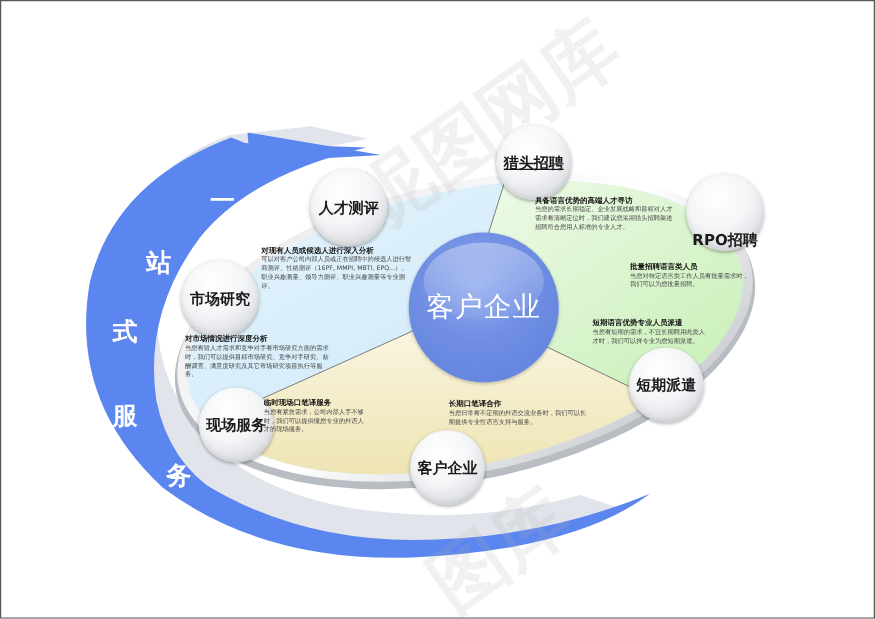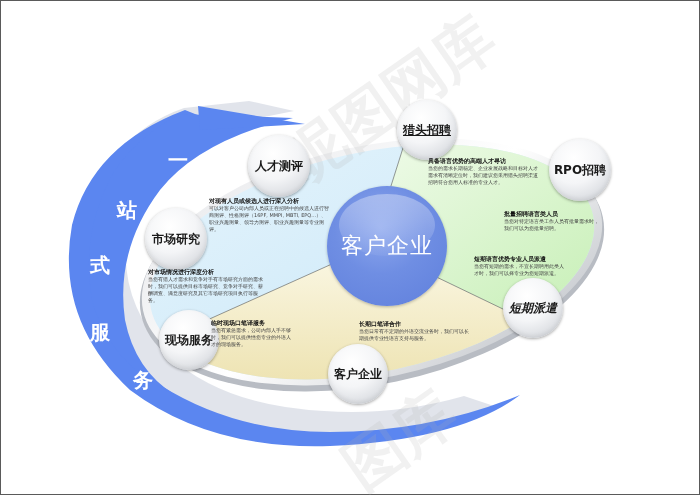--- a/index.html
+++ b/index.html
@@ -105,33 +105,33 @@
 <div class="center">
   <span>客户企业</span>
 </div>
 
 <div class="node" style="left:228px; top:135px; width:62px; height:62px;margin-left:20px;">
   <span>人才测评</span>
 </div>
 <div class="node" style="left:397px; top:100px; width:60px; height:60px;text-decoration:underline;">
   <span>猎头招聘</span>
 </div>
-<div class="node" style="left:549px; top:139px; width:62px; height:62px;">
+<div class="node" style="left:549px; top:139px; width:62px; height:62px;align-items:flex-end;">
   <span>RPO招聘</span>
 </div>
 <div class="node" style="left:145px; top:208px; width:62px; height:62px;text-align:center;">
   <span>市场研究</span>
 </div>
 <div class="node" style="left:159px; top:310px; width:60px; height:60px;">
   <span>现场服务</span>
 </div>
 <div class="node" style="left:328px; top:344px; width:60px; height:60px;">
   <span>客户企业</span>
 </div>
-<div class="node" style="left:503px; top:278px; width:60px; height:60px;font-style:italic;">
+<div class="node" style="left:503px; top:278px; width:60px; height:60px;">
   <span>短期派遣</span>
 </div>
 
 <div class="desc" style="left:209px; top:197px; width:120px;">
   <span class="t">对现有人员或候选人进行深入分析</span>
   <span class="b">可以对客户公司内部人员或正在招聘中的候选人进行智商测评、性格测评（16PF, MMPI, MBTI, EPQ...）、职业兴趣测量、领导力测评、职业兴趣测量等专业测评。</span>
 </div>
 <div class="desc" style="left:148px; top:268px; width:115px;">
   <span class="t">对市场情况进行深度分析</span>
   <span class="b">当您有猎人才需求和竞争对手有市场研究方面的需求时，我们可以提供目标市场研究、竞争对手研究、薪酬调查、满意度研究及其它市场研究项目执行等服务。</span>

